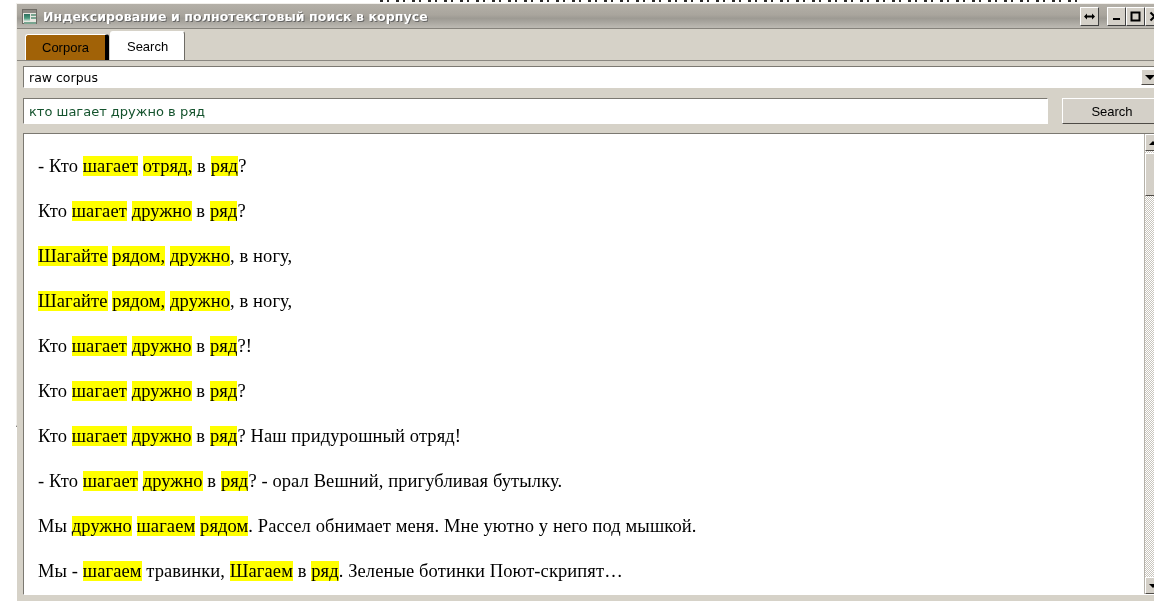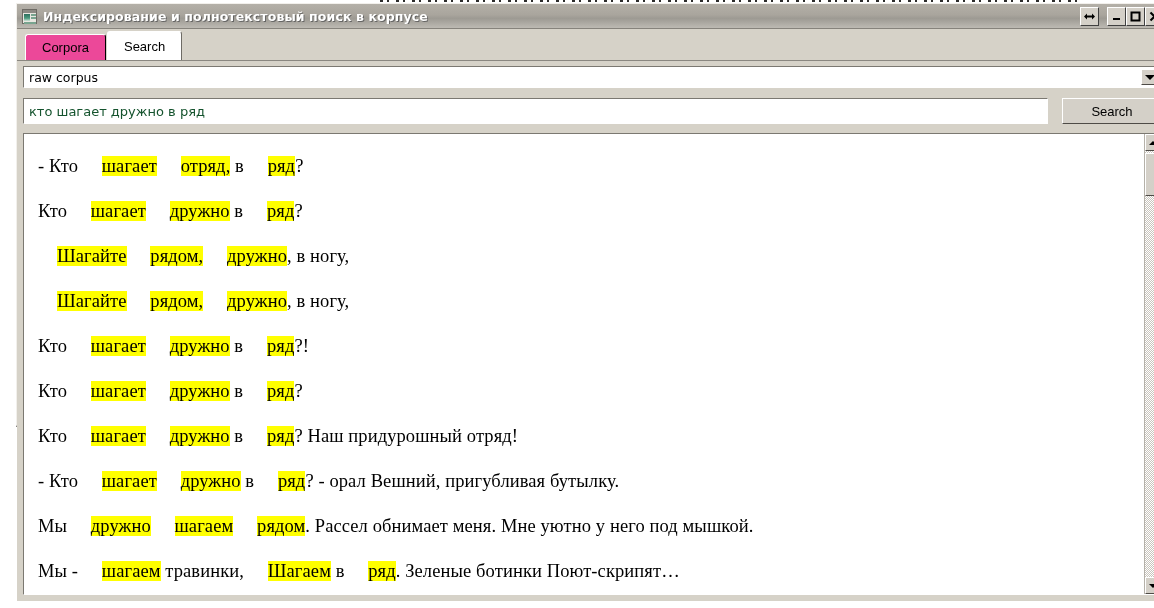--- a/index.html
+++ b/index.html
@@ -145,22 +145,22 @@
     margin-right: 1px;
     box-sizing: border-box;
     display: flex;
     align-items: center;
     justify-content: center;
     font-size: 13px;
     color: #000000;
     font-family: "Liberation Sans", sans-serif;
     border-top: 1px solid #ffffff;
     border-left: 1px solid #ffffff;
-    border-right: 1px solid #000000;
-    background: #ec4899;
+    border-right: 4px solid #000000;
+    background: #a16207;
     border-top-left-radius: 3px;
     border-top-right-radius: 3px;
     z-index: 1;
   }
   .tab.active {
     background: #ffffff;
     height: 29px;
     z-index: 3;
     border-right: 1px solid #6e6b65;
   }
@@ -293,21 +293,20 @@
   .result-line {
     font-family: "Liberation Serif", serif;
     font-size: 18.5px;
     line-height: 45px;
     color: #000000;
     white-space: nowrap;
     letter-spacing: 0.1px;
   }
   .hl {
     background: #ffff00;
-    margin-left: 19px;
   }
 
   
   #vscroll {
     flex: 0 0 17px;
     width: 17px;
     background:
       repeating-conic-gradient(#ffffff 0% 25%, #c9c5bd 0% 50%) 0 0 / 2px 2px;
     border-left: 1px solid #b5b1a9;
     display: flex;

